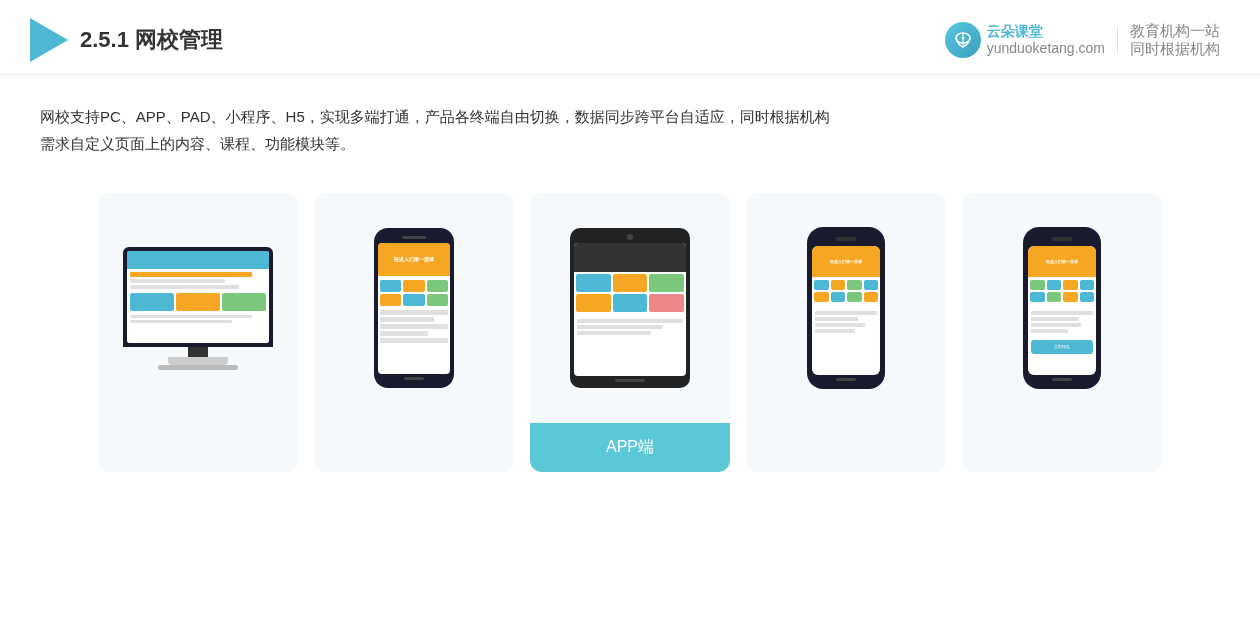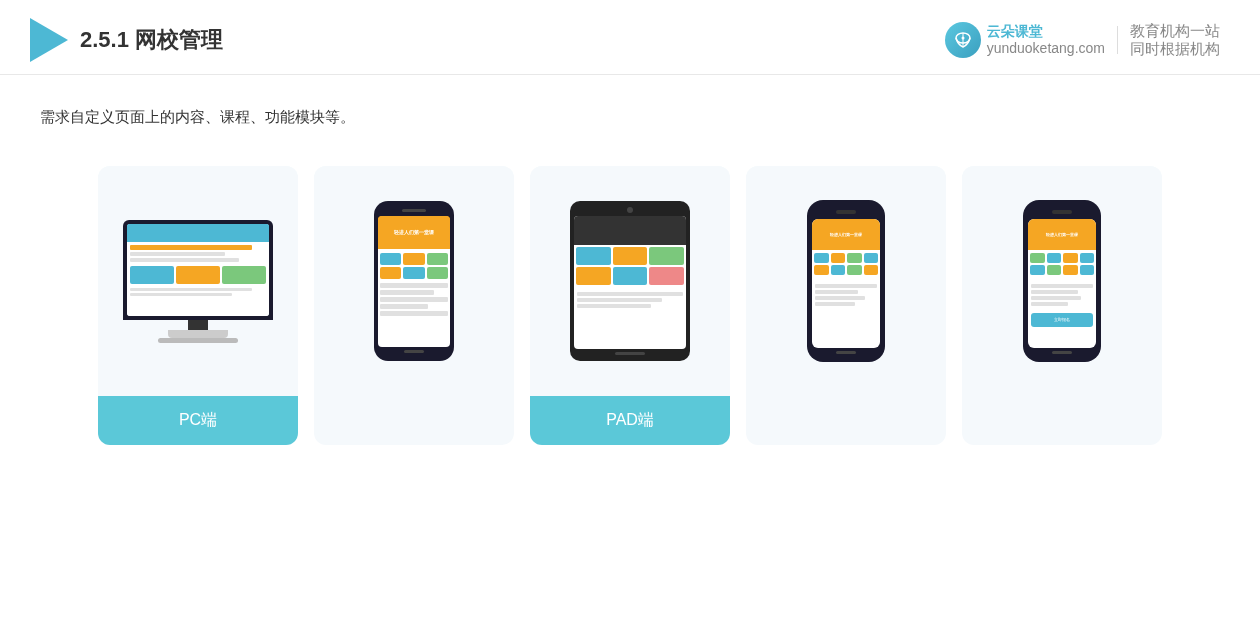--- a/index.html
+++ b/index.html
@@ -398,20 +398,21 @@
     </div>
     <div class="divider-v"></div>
     <div class="brand-text-group">
       <span class="brand-slogan">教育机构一站</span>
       <span class="brand-slogan">同时根据机构</span>
     </div>
   </div>
 </div>
 
 <div class="description">
+  <p>网校支持PC、APP、PAD、小程序、H5，实现多端打通，产品各终端自由切换，数据同步跨平台自适应，同时根据机构</p>
   <p>需求自定义页面上的内容、课程、功能模块等。</p>
 </div>
 
 <div class="cards-container">
 
   <div class="card">
     <div class="card-image-area">
       <div class="pc-mockup">
         <div class="pc-screen-outer">
           <div class="pc-screen-inner">
@@ -430,21 +431,20 @@
                 <div style="height:3px;background:#e0e0e0;border-radius:1px;width:75%;"></div>
               </div>
             </div>
           </div>
         </div>
         <div class="pc-neck"></div>
         <div class="pc-stand"></div>
         <div class="pc-base"></div>
       </div>
     </div>
-    <div class="card-label">PC端</div>
   </div>
 
   <div class="card">
     <div class="card-image-area">
       <div class="phone-mockup">
         <div class="phone-speaker"></div>
         <div class="phone-screen">
           <div class="phone-header-bar">
             <span class="phone-header-text">轻进人们第一堂课</span>
           </div>
@@ -485,21 +485,21 @@
           </div>
           <div style="padding:3px;display:flex;flex-direction:column;gap:2px;margin-top:2px;">
             <div style="height:4px;background:#e0e0e0;border-radius:1px;"></div>
             <div style="height:4px;background:#e0e0e0;border-radius:1px;width:80%;"></div>
             <div style="height:4px;background:#e0e0e0;border-radius:1px;width:70%;"></div>
           </div>
         </div>
         <div class="tablet-home-bar"></div>
       </div>
     </div>
-    <div class="card-label">PAD端</div>
+    <div class="card-label">APP端</div>
   </div>
 
   <div class="card">
     <div class="card-image-area">
       <div class="mini-phone">
         <div class="mini-notch"></div>
         <div class="mini-screen">
           <div class="mini-screen-top">轻进人们第一堂课</div>
           <div class="mini-icon-grid">
             <div class="mini-icon-item"></div>

